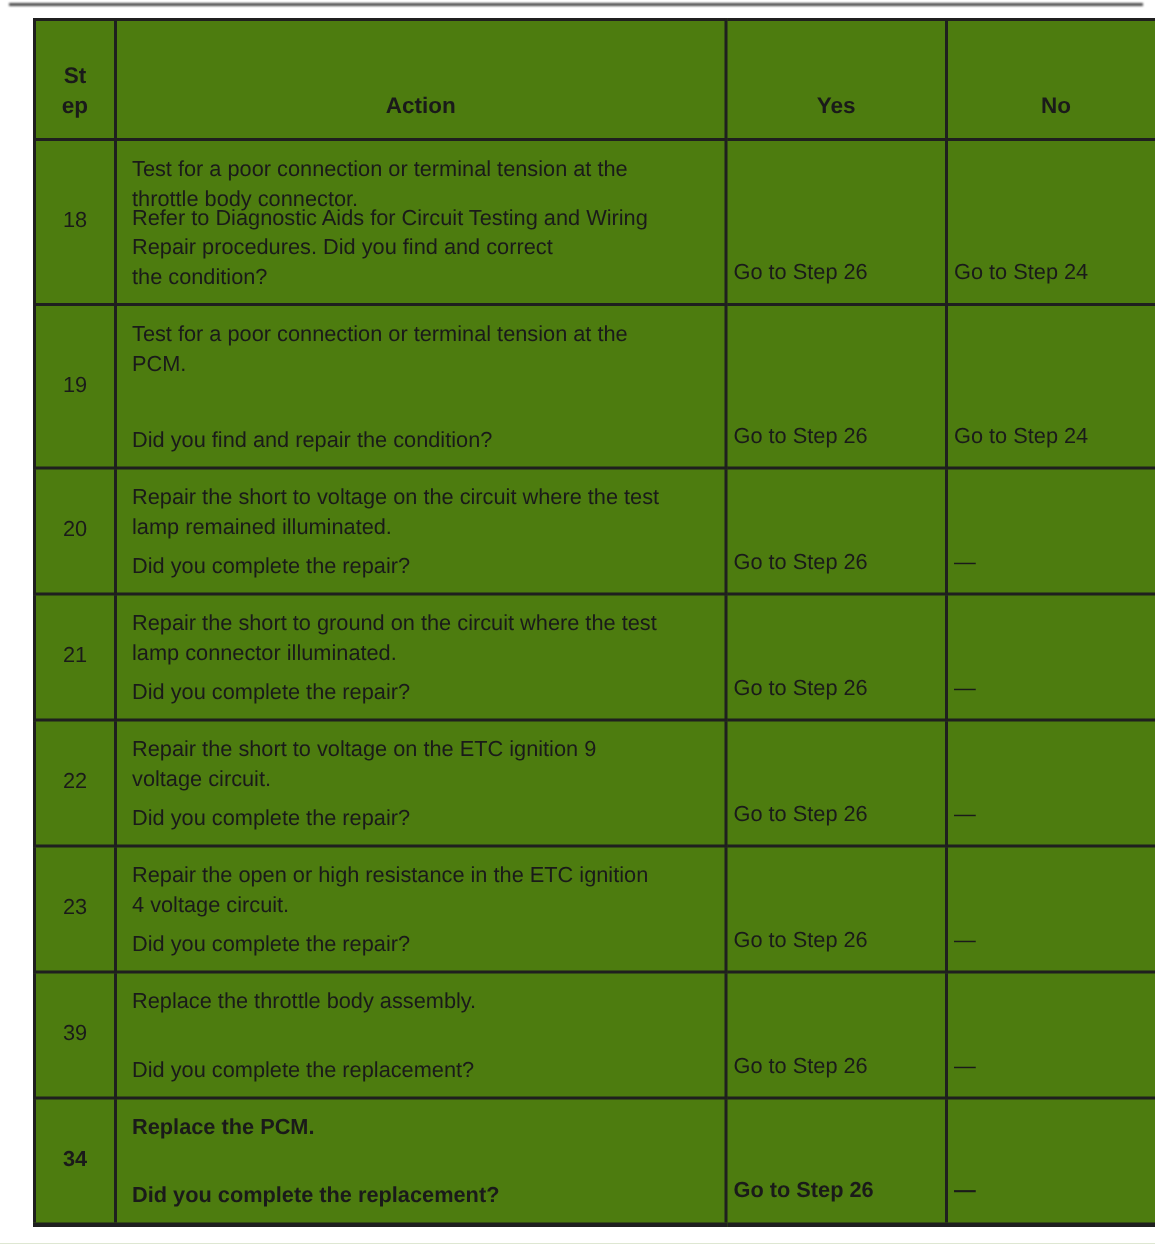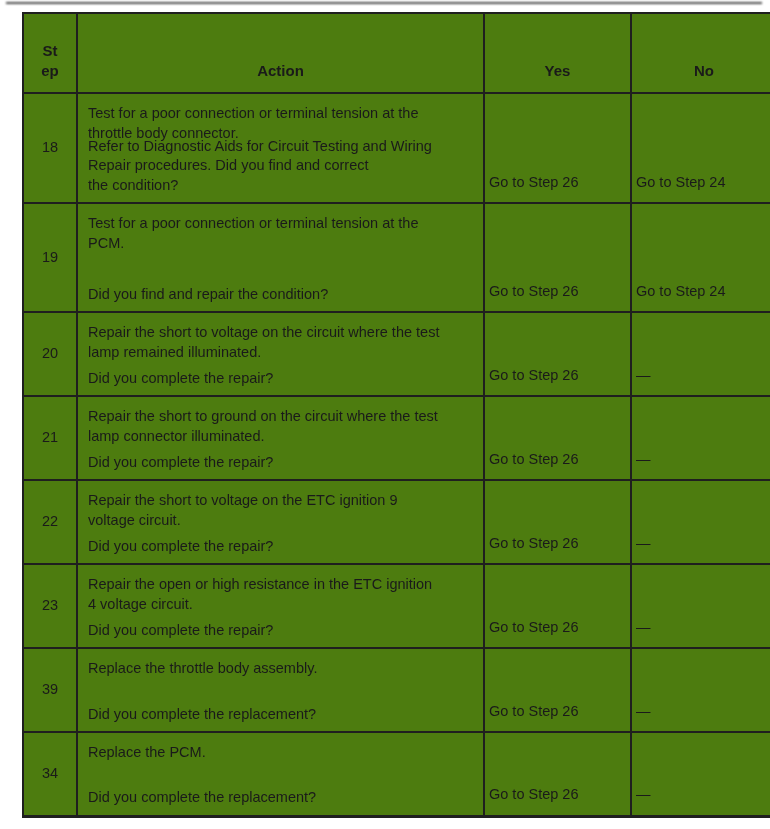--- a/index.html
+++ b/index.html
@@ -80,21 +80,21 @@
     left: 10px;
     right: 8px;
     bottom: 7px;
     white-space: pre-line;
   }
   td.yesno {
     text-align: left;
     vertical-align: bottom;
     padding: 0 4px 10px 4px;
   }
-  table.diag tbody tr:last-child td { border-bottom-width: 3px; }
+  table.diag tbody tr:last-child td { border-bottom-width: 3px; font-weight: bold; }
 </style>
 </head>
 <body>
 
 <div class="page">
   <div class="scan-line"></div>
 
   <table class="diag">
     <colgroup>
       <col class="c-step">

